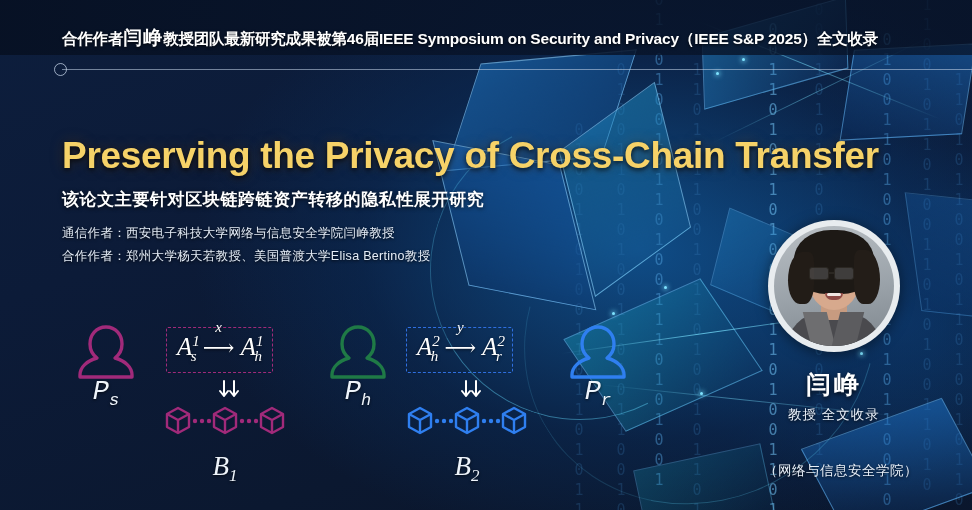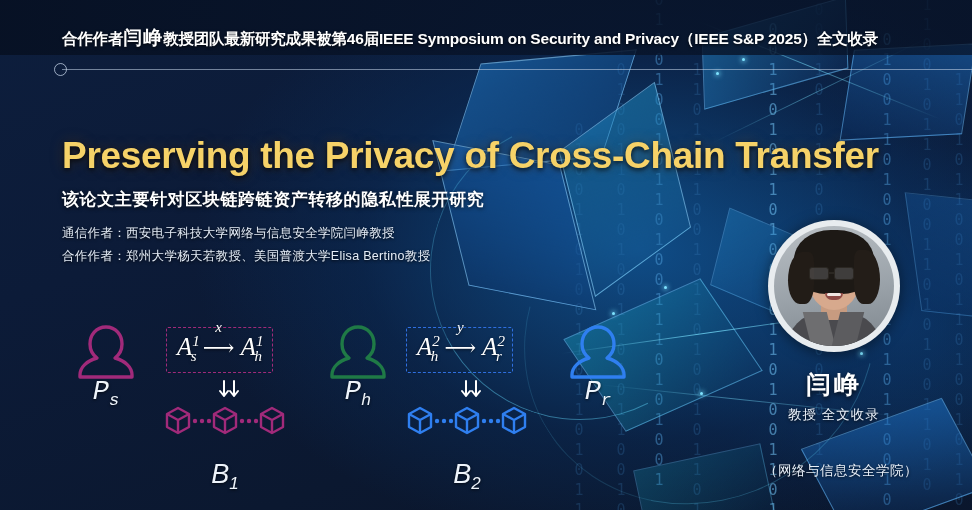--- a/index.html
+++ b/index.html
@@ -123,22 +123,22 @@
   .fbox .formula sub{font-size:15px;}
   .fbox .formula sup{font-size:15px;}
 
   .dblarrow{
     position:absolute;font-size:22px;color:#ffffff;letter-spacing:-3px;
     font-family:"DejaVu Sans",sans-serif;line-height:1;
   }
 
   .chain{position:absolute;}
   .chain .clabel{
-    font-family:Liberation Sans, sans-serif;font-style:italic;
-    font-size:27px;color:#eef4fb;text-align:center;line-height:1;margin-top:18px;
+    font-family:Liberation Serif, serif;font-style:italic;
+    font-size:27px;color:#eef4fb;text-align:center;line-height:1;margin-top:10px;
     text-shadow:0 1px 3px rgba(0,0,0,0.7);
   }
   .chain .clabel sub{font-size:17px;}
 
   
   .portrait-wrap{position:absolute;left:768px;top:220px;width:132px;height:132px;}
   .portrait-ring{
     position:absolute;inset:0;border-radius:50%;
     background:#e8ecef;padding:6px;
     box-shadow:0 2px 14px rgba(0,0,0,0.5);

